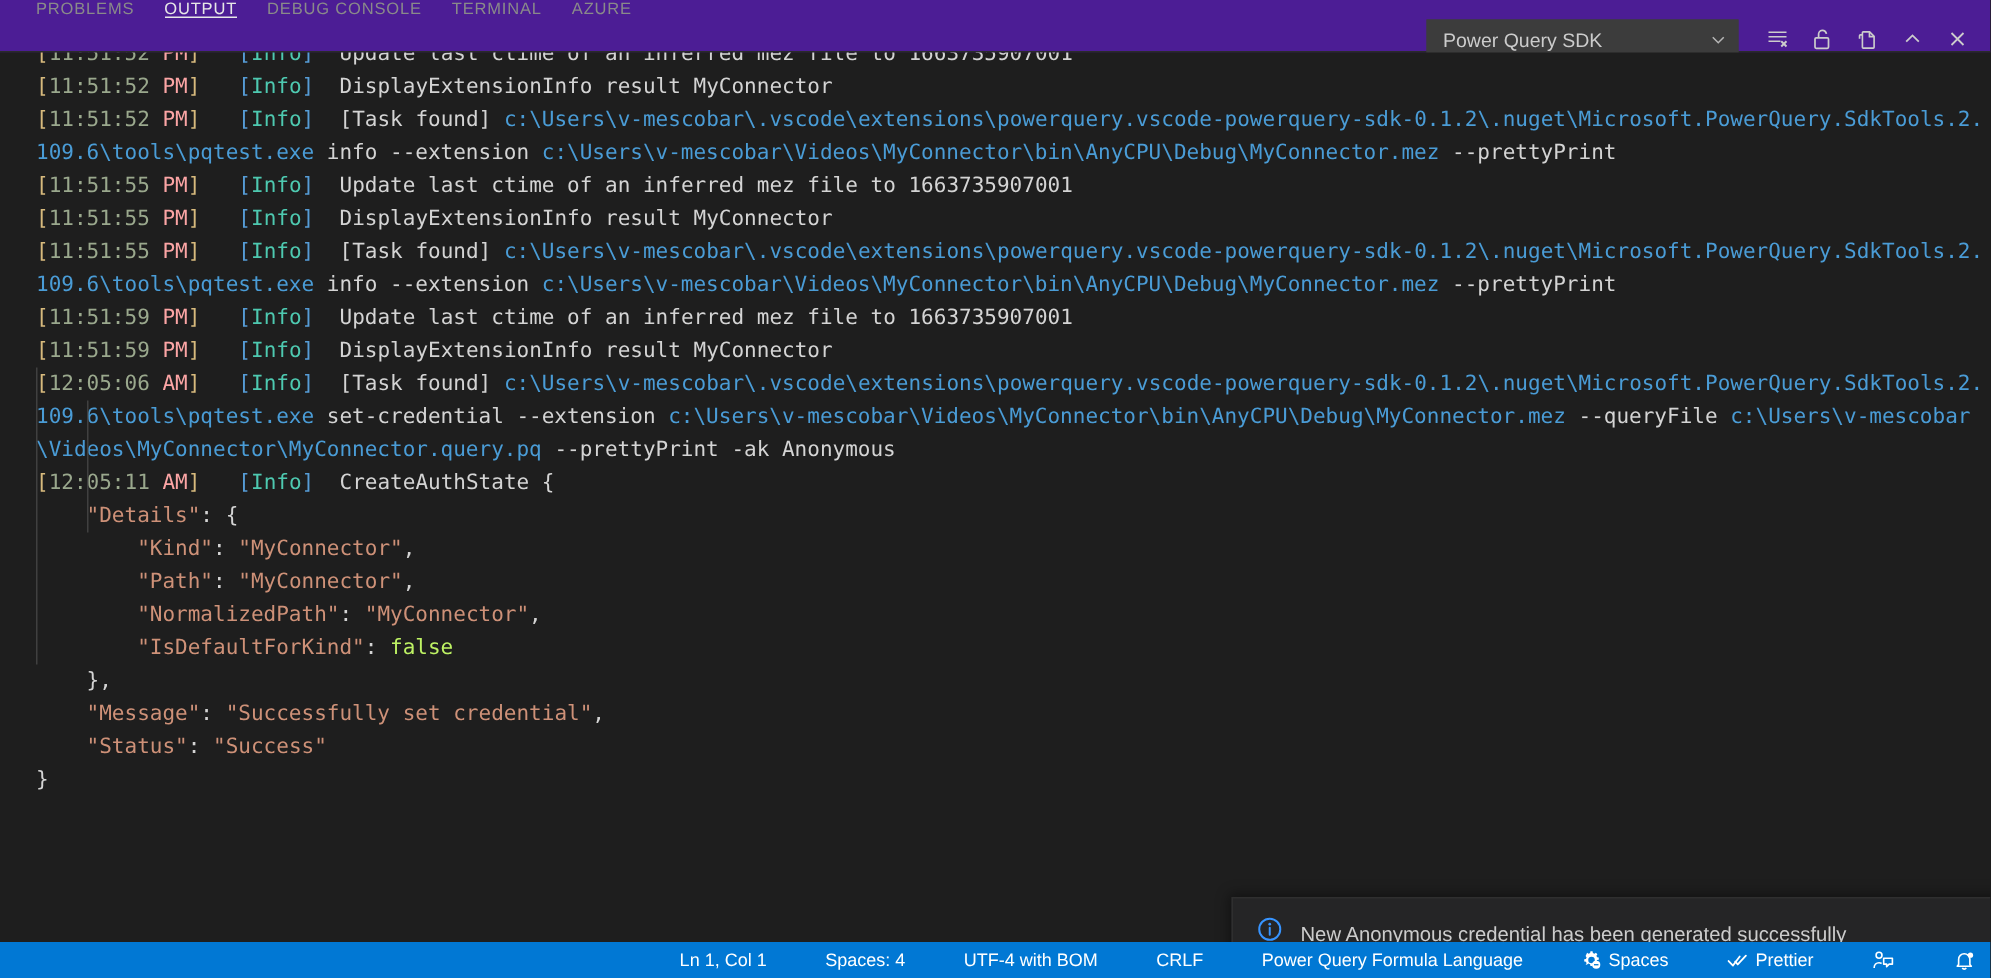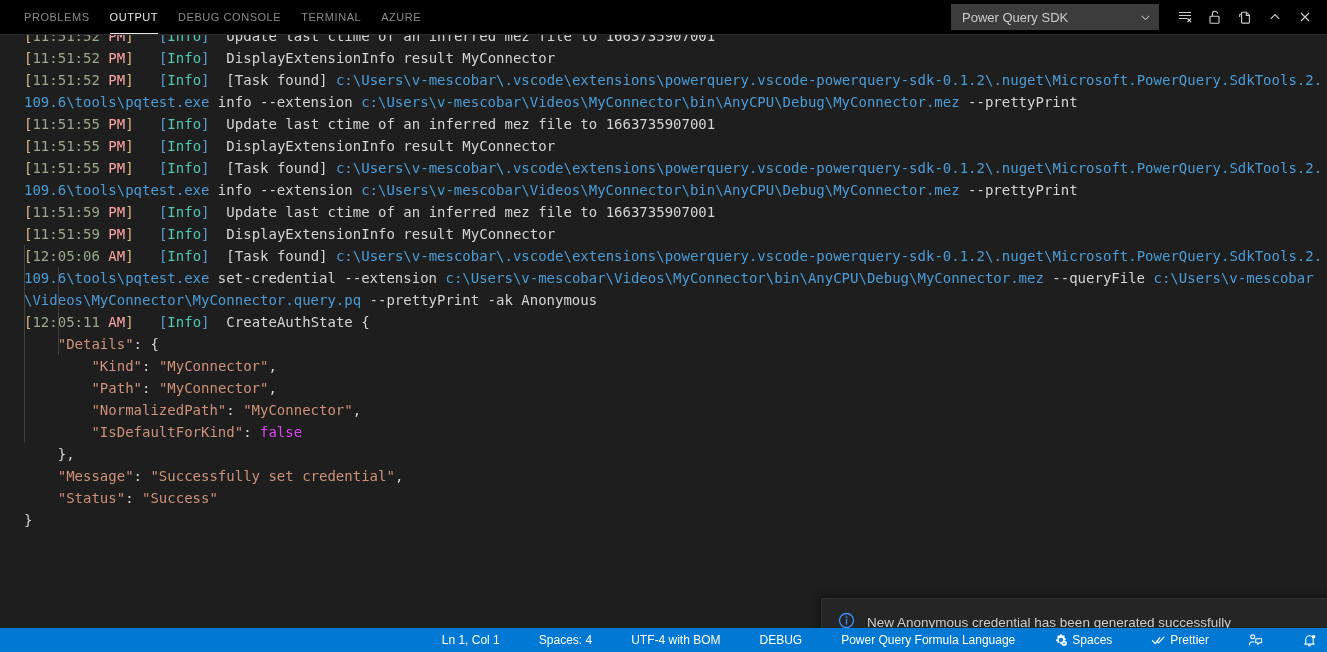--- a/index.html
+++ b/index.html
@@ -14,23 +14,24 @@
     position: relative;
     width: 1327px; height: 652px;
     background: #1e1e1e;
     display: flex; flex-direction: column;
   }
 
   
   .panel-header {
     position: relative;
     height: 35px; min-height: 35px;
-    background: #000000;
+    background: #4c1d95;
     display: flex; align-items: stretch;
     border-bottom: 1px solid #2b2b2b;
+    flex-direction: column;
   }
   .tabs { display: flex; align-items: stretch; padding-left: 14px; }
   .tab {
     display: flex; align-items: center;
     padding: 0 10px;
     font-size: 11px; letter-spacing: .55px;
     color: #8a8a8a; text-transform: uppercase;
     position: relative; cursor: pointer;
     white-space: nowrap;
   }
@@ -89,21 +90,21 @@
   .t-time    { color: #9aa88d; }
   .t-ampm    { color: #fca5a5; }
   .t-info    { color: #4ec9b0; }
   .t-infobr  { color: #569cd6; }
   .t-text    { color: #d4d4d4; }
   .t-path    { color: #4a9cd6; }
 
   
   .j-str   { color: #ce9178; }
   .j-punct { color: #d4d4d4; }
-  .j-bool  { color: #d946ef; }
+  .j-bool  { color: #bef264; }
 
   
   .guide {
     position: absolute;
     width: 1px; background: #404040;
   }
 
   
   .toast {
     position: absolute;
@@ -222,21 +223,21 @@
         <div class="sb-item">
           <span>Ln 1, Col 1</span>
         </div>
         <div class="sb-item">
           <span>Spaces: 4</span>
         </div>
         <div class="sb-item">
           <span>UTF-4 with BOM</span>
         </div>
         <div class="sb-item">
-          <span>DEBUG</span>
+          <span>CRLF</span>
         </div>
         <div class="sb-item">
           <span>Power Query Formula Language</span>
         </div>
         <div class="sb-item">
           <span>
             <svg width="14" height="14" viewBox="0 0 16 16" fill="#ffffff">
               <path d="M7.2 1.4h1.6l.25 1.3 1.2.5 1.1-.75 1.15 1.15-.75 1.1.5 1.2 1.3.25v1.6l-1.3.25-.5 1.2.75 1.1-1.15 1.15-1.1-.75-1.2.5-.25 1.3H7.2l-.25-1.3-1.2-.5-1.1.75L3.5 11.6l.75-1.1-.5-1.2-1.3-.25v-1.6l1.3-.25.5-1.2-.75-1.1L4.65 2.45l1.1.75 1.2-.5z"></path>
               <circle cx="8" cy="8" r="2.5" fill="#0178d4"></circle>
               <circle cx="11.6" cy="11.6" r="3.1" fill="#ffffff"></circle>

